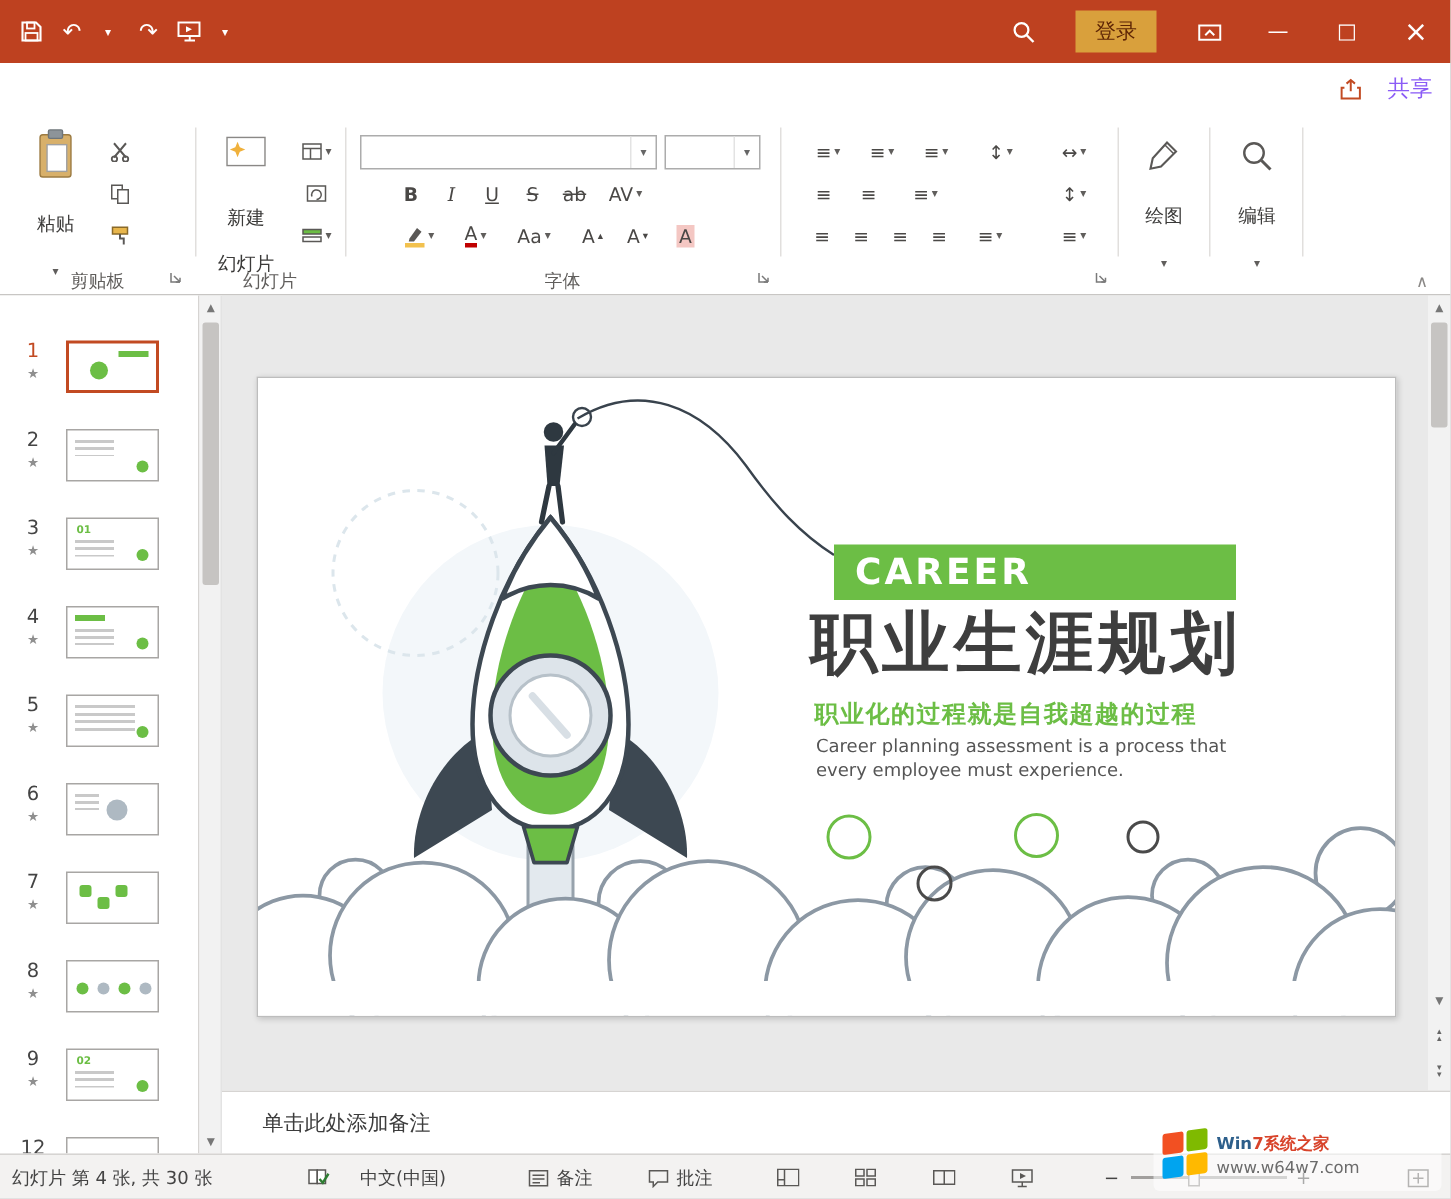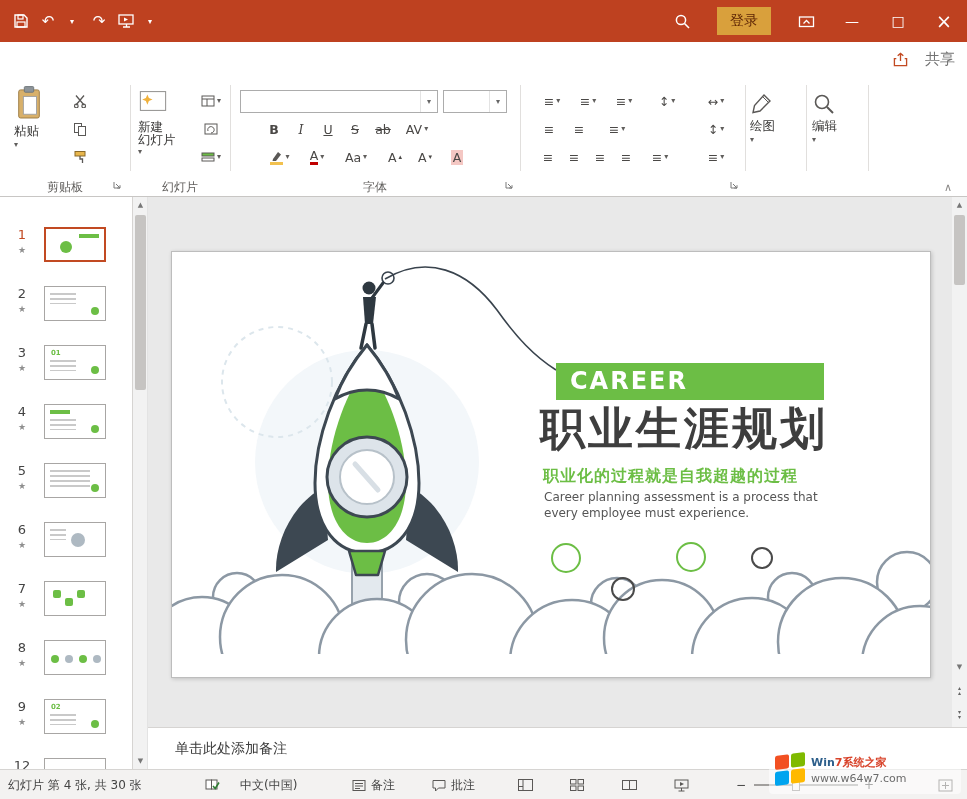--- a/index.html
+++ b/index.html
@@ -14,28 +14,28 @@
 .qchev{font-size:8px;margin-left:-3px;width:10px}
 .tb-title{position:absolute;left:200px;width:480px;text-align:center;font-size:14.5px;white-space:nowrap;color:#fff}
 .tb-right{position:absolute;right:0;top:0;height:42px;display:flex;align-items:center}
 .tb-btn{width:46px;height:42px;display:flex;align-items:center;justify-content:center;font-size:14px;color:#fff}
 .login{background:#D9A03C;color:#5E2505;padding:0 13px;height:28px;display:flex;align-items:center;font-size:14px;margin:0 12px}
 
 
 .tabsrow{position:absolute;left:0;top:42px;width:967px;height:38px;background:#fff;display:flex;align-items:flex-end;padding-left:10px}
 .tab{padding:0 14px;line-height:34px;font-size:15px;color:#3b3a39}
 .tab.active{color:#C24A22;border-bottom:3px solid #C24A22}
-.share{position:absolute;right:12px;top:50px;display:flex;align-items:center;gap:17px;color:#737373;font-size:15px}
+.share{position:absolute;right:12px;top:50px;display:flex;align-items:center;gap:17px;color:#8b5cf6;font-size:15px}
 
 
 .ribbon{position:absolute;left:0;top:80px;width:967px;height:117px;background:#fff;border-bottom:1px solid #C8C6C4}
 .rsep{position:absolute;top:5px;height:86px;width:1px;background:#E1DFDD}
 .glabel{position:absolute;top:99px;font-size:12px;color:#605E5C;text-align:center}
 .launch{position:absolute;top:100px}
-.bigbtn{position:absolute;top:5px;display:flex;flex-direction:column;align-items:flex-start;gap:3px;font-size:12.5px;color:#3b3a39;text-align:center}
+.bigbtn{position:absolute;top:5px;display:flex;flex-direction:column;align-items:center;gap:21px;font-size:12.5px;color:#3b3a39;text-align:center}
 .bigbtn .lbl{line-height:14px}
 .chev{font-size:8px;color:#605E5C;line-height:8px}
 .sb{position:absolute;height:22px;display:flex;align-items:center;justify-content:center;gap:2px;color:#4a4846;font-size:12.5px}
 .combo{position:absolute;height:23px;border:1px solid #ACACAC;background:#fff;display:flex}
 .cval{flex:1;padding:0 5px;font-size:12px;line-height:21px;color:#333}
 .carr{width:17px;display:flex;align-items:center;justify-content:center;font-size:8px;color:#666;border-left:1px solid #E3E3E3}
 .u{text-decoration:underline}.st{text-decoration:line-through}.it{font-style:italic;font-family:"DejaVu Serif",serif}.bo{font-weight:bold}
 .redbar{display:inline-block;border-bottom:3px solid #C00000;line-height:12px}
 .ylbar{display:inline-block;border-bottom:3px solid #F2C14E;line-height:12px}
 .supchev{font-size:7px;vertical-align:top;line-height:10px}

